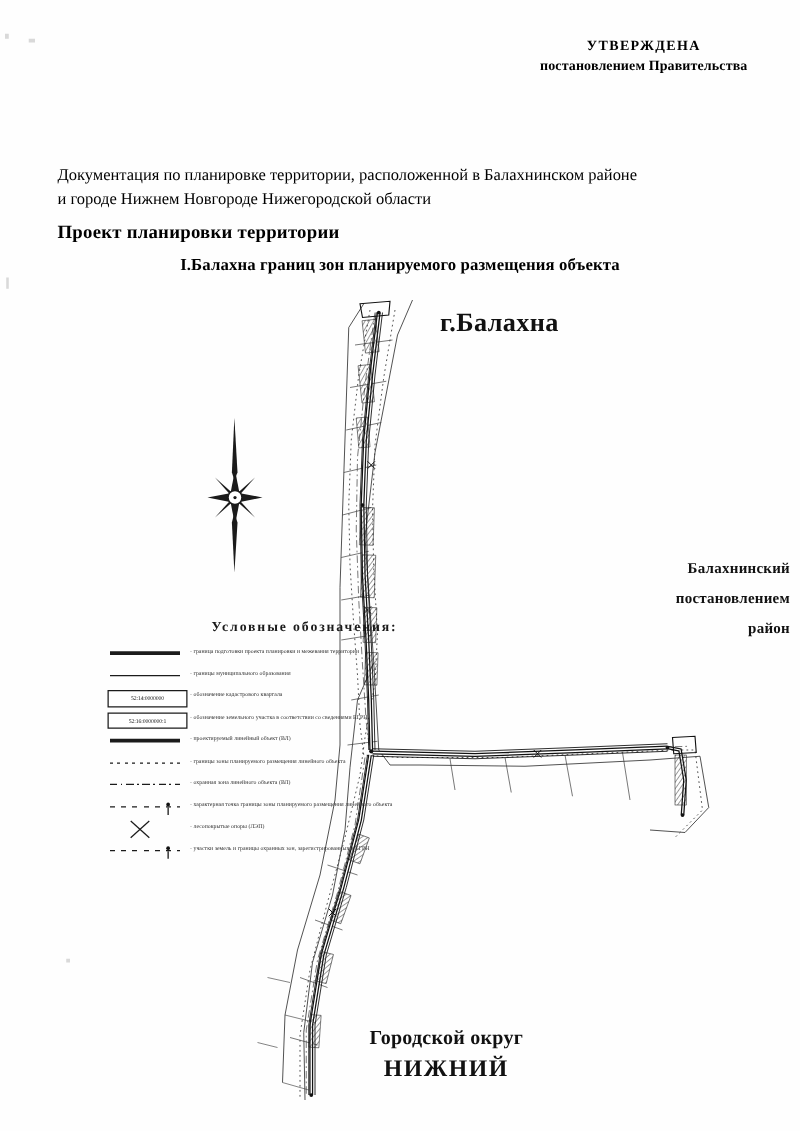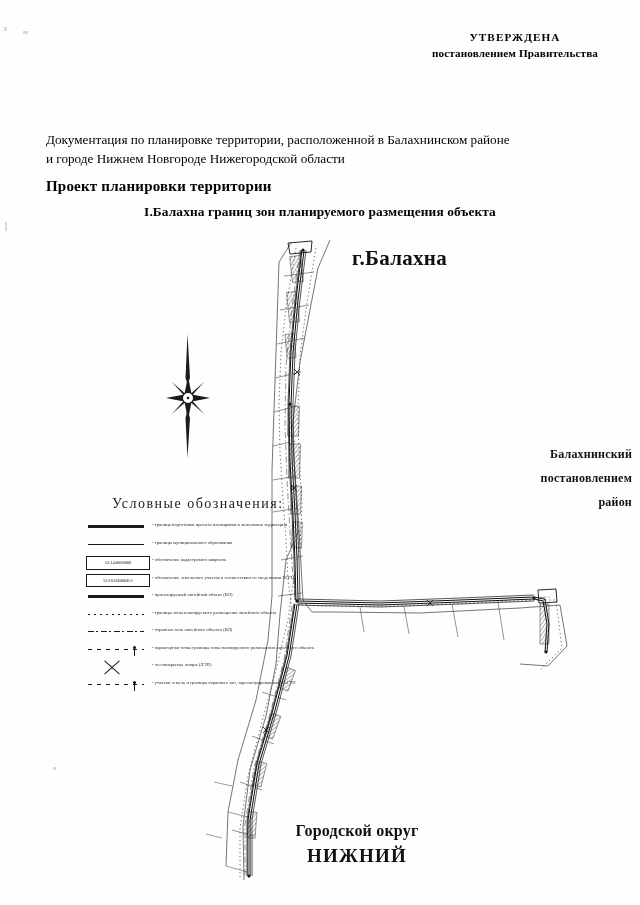--- a/index.html
+++ b/index.html
@@ -122,23 +122,23 @@
   }
 
   
   .legend {
     position: absolute;
     left: 86px;
     top: 496px;
     width: 232px;
   }
   .legend-title {
-    font-size: 14px;
-    font-weight: normal;
-    text-align: left;
+    font-size: 11px;
+    font-weight: bold;
+    text-align: right;
     letter-spacing: 1.5px;
     margin: 0 0 9px 26px;
     color: #1a1a1a;
   }
   .legend-row {
     display: flex;
     align-items: flex-start;
     margin-bottom: 6.5px;
     min-height: 11px;
   }

